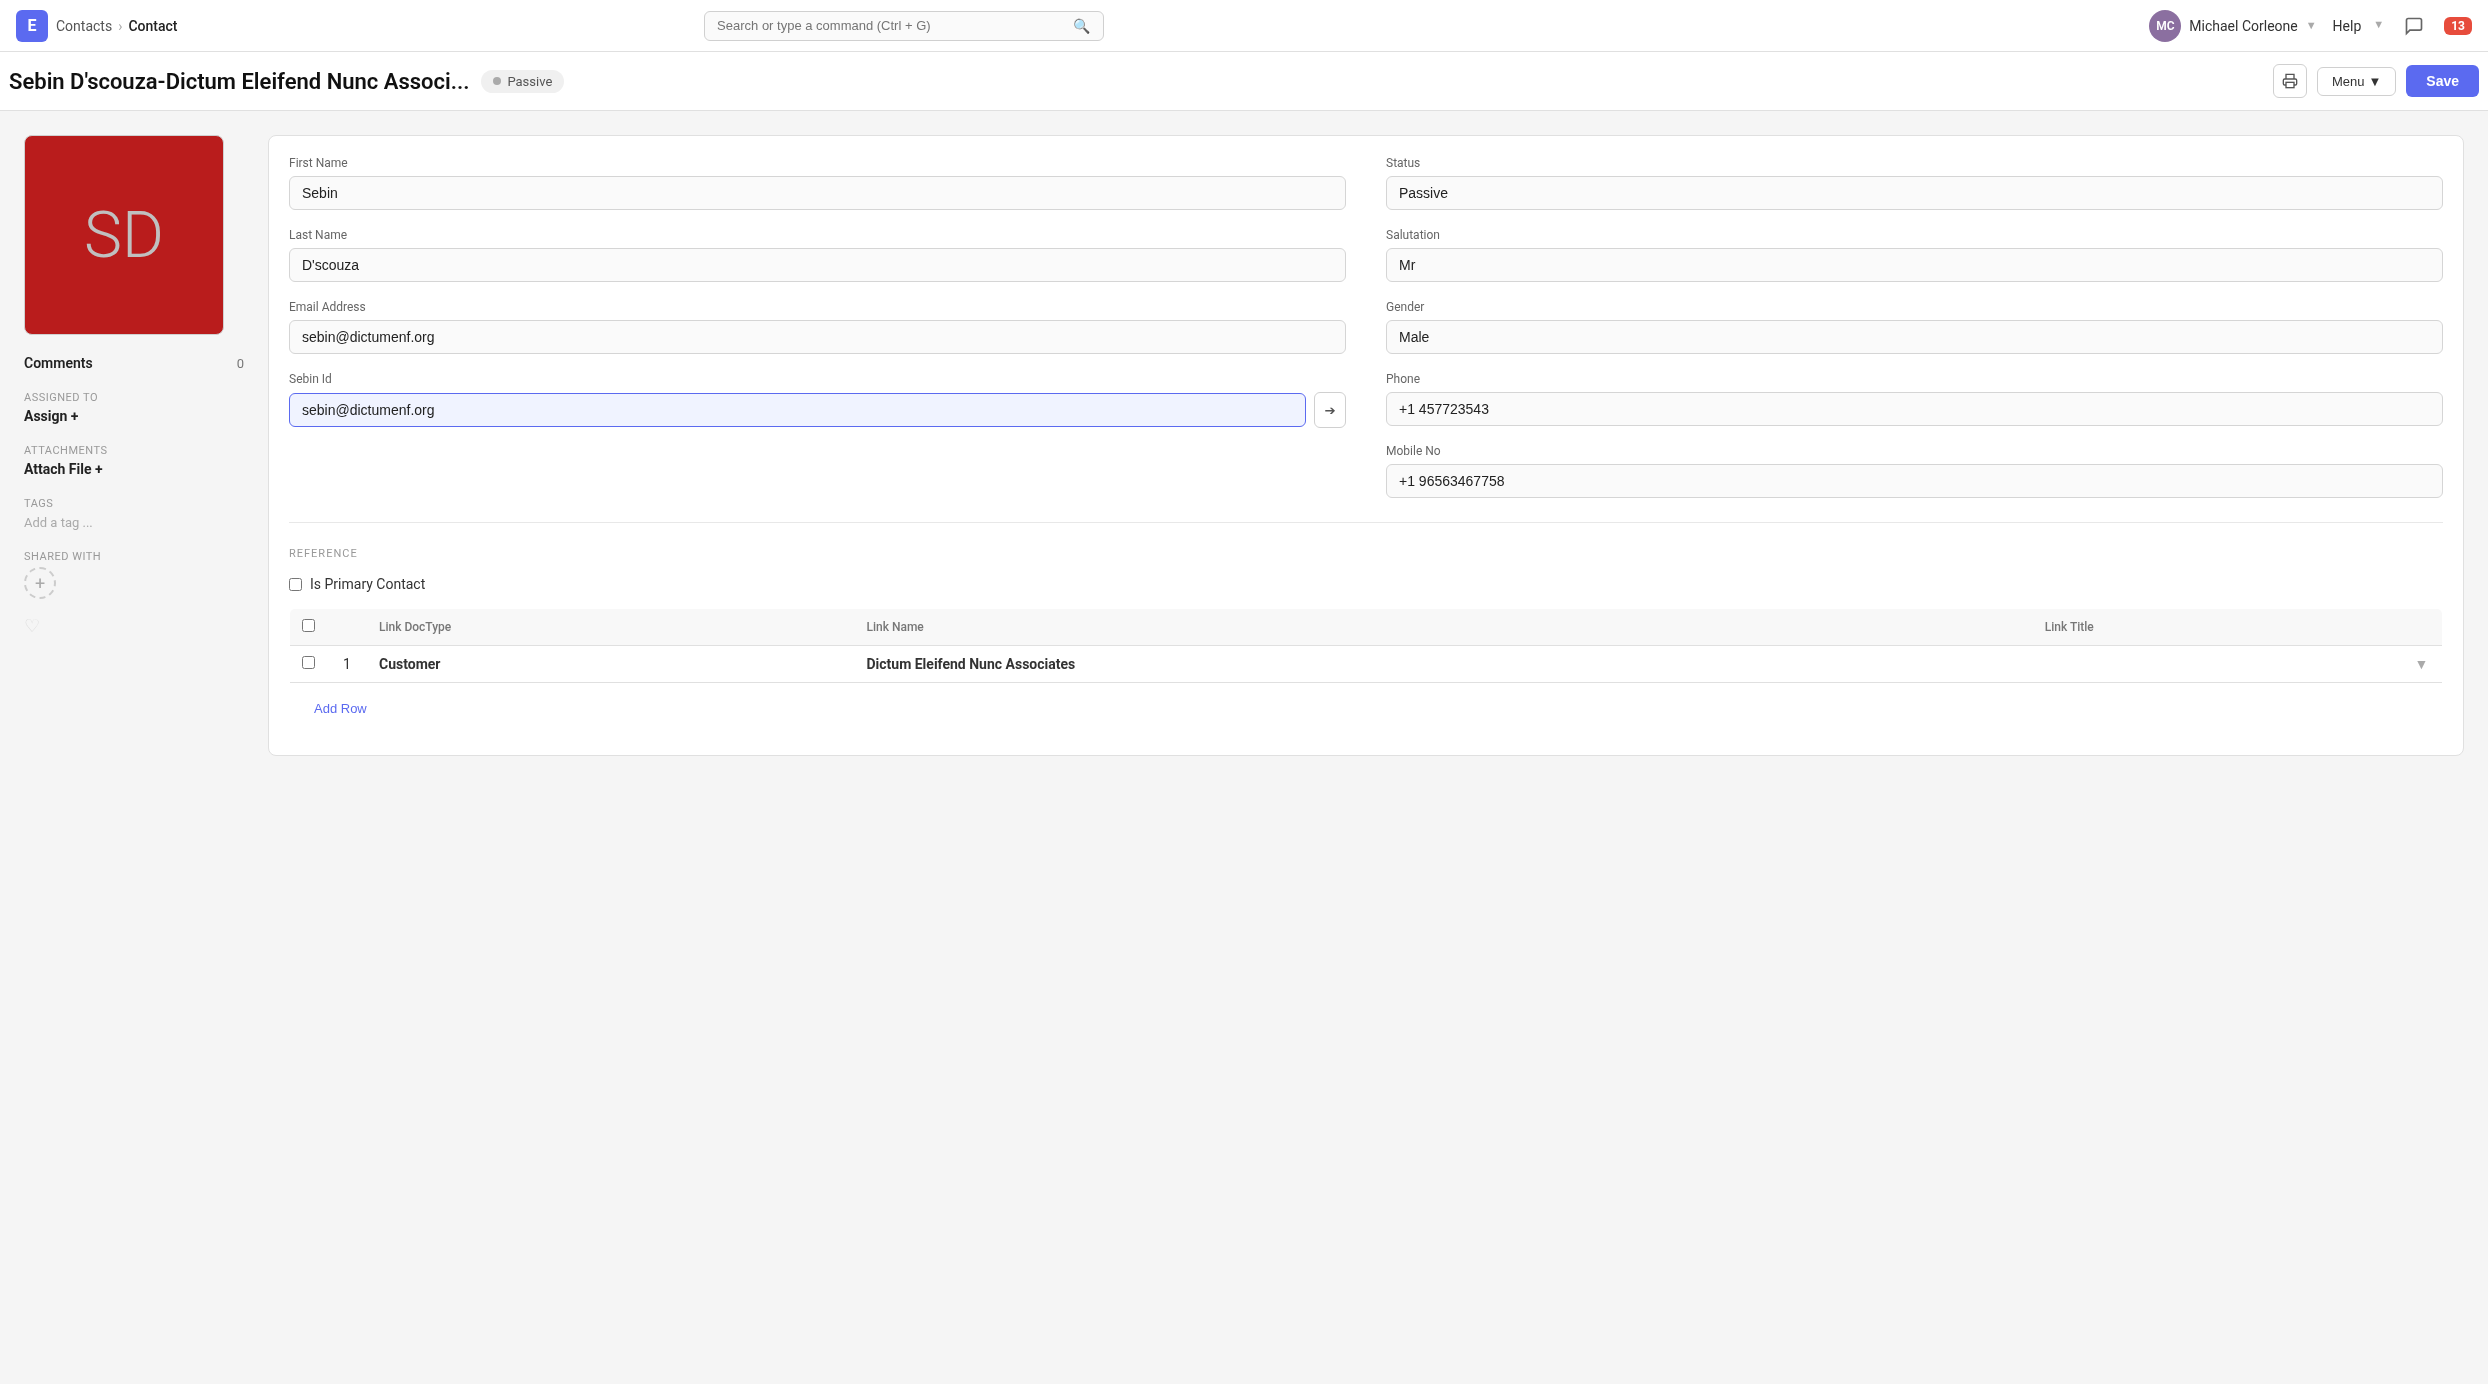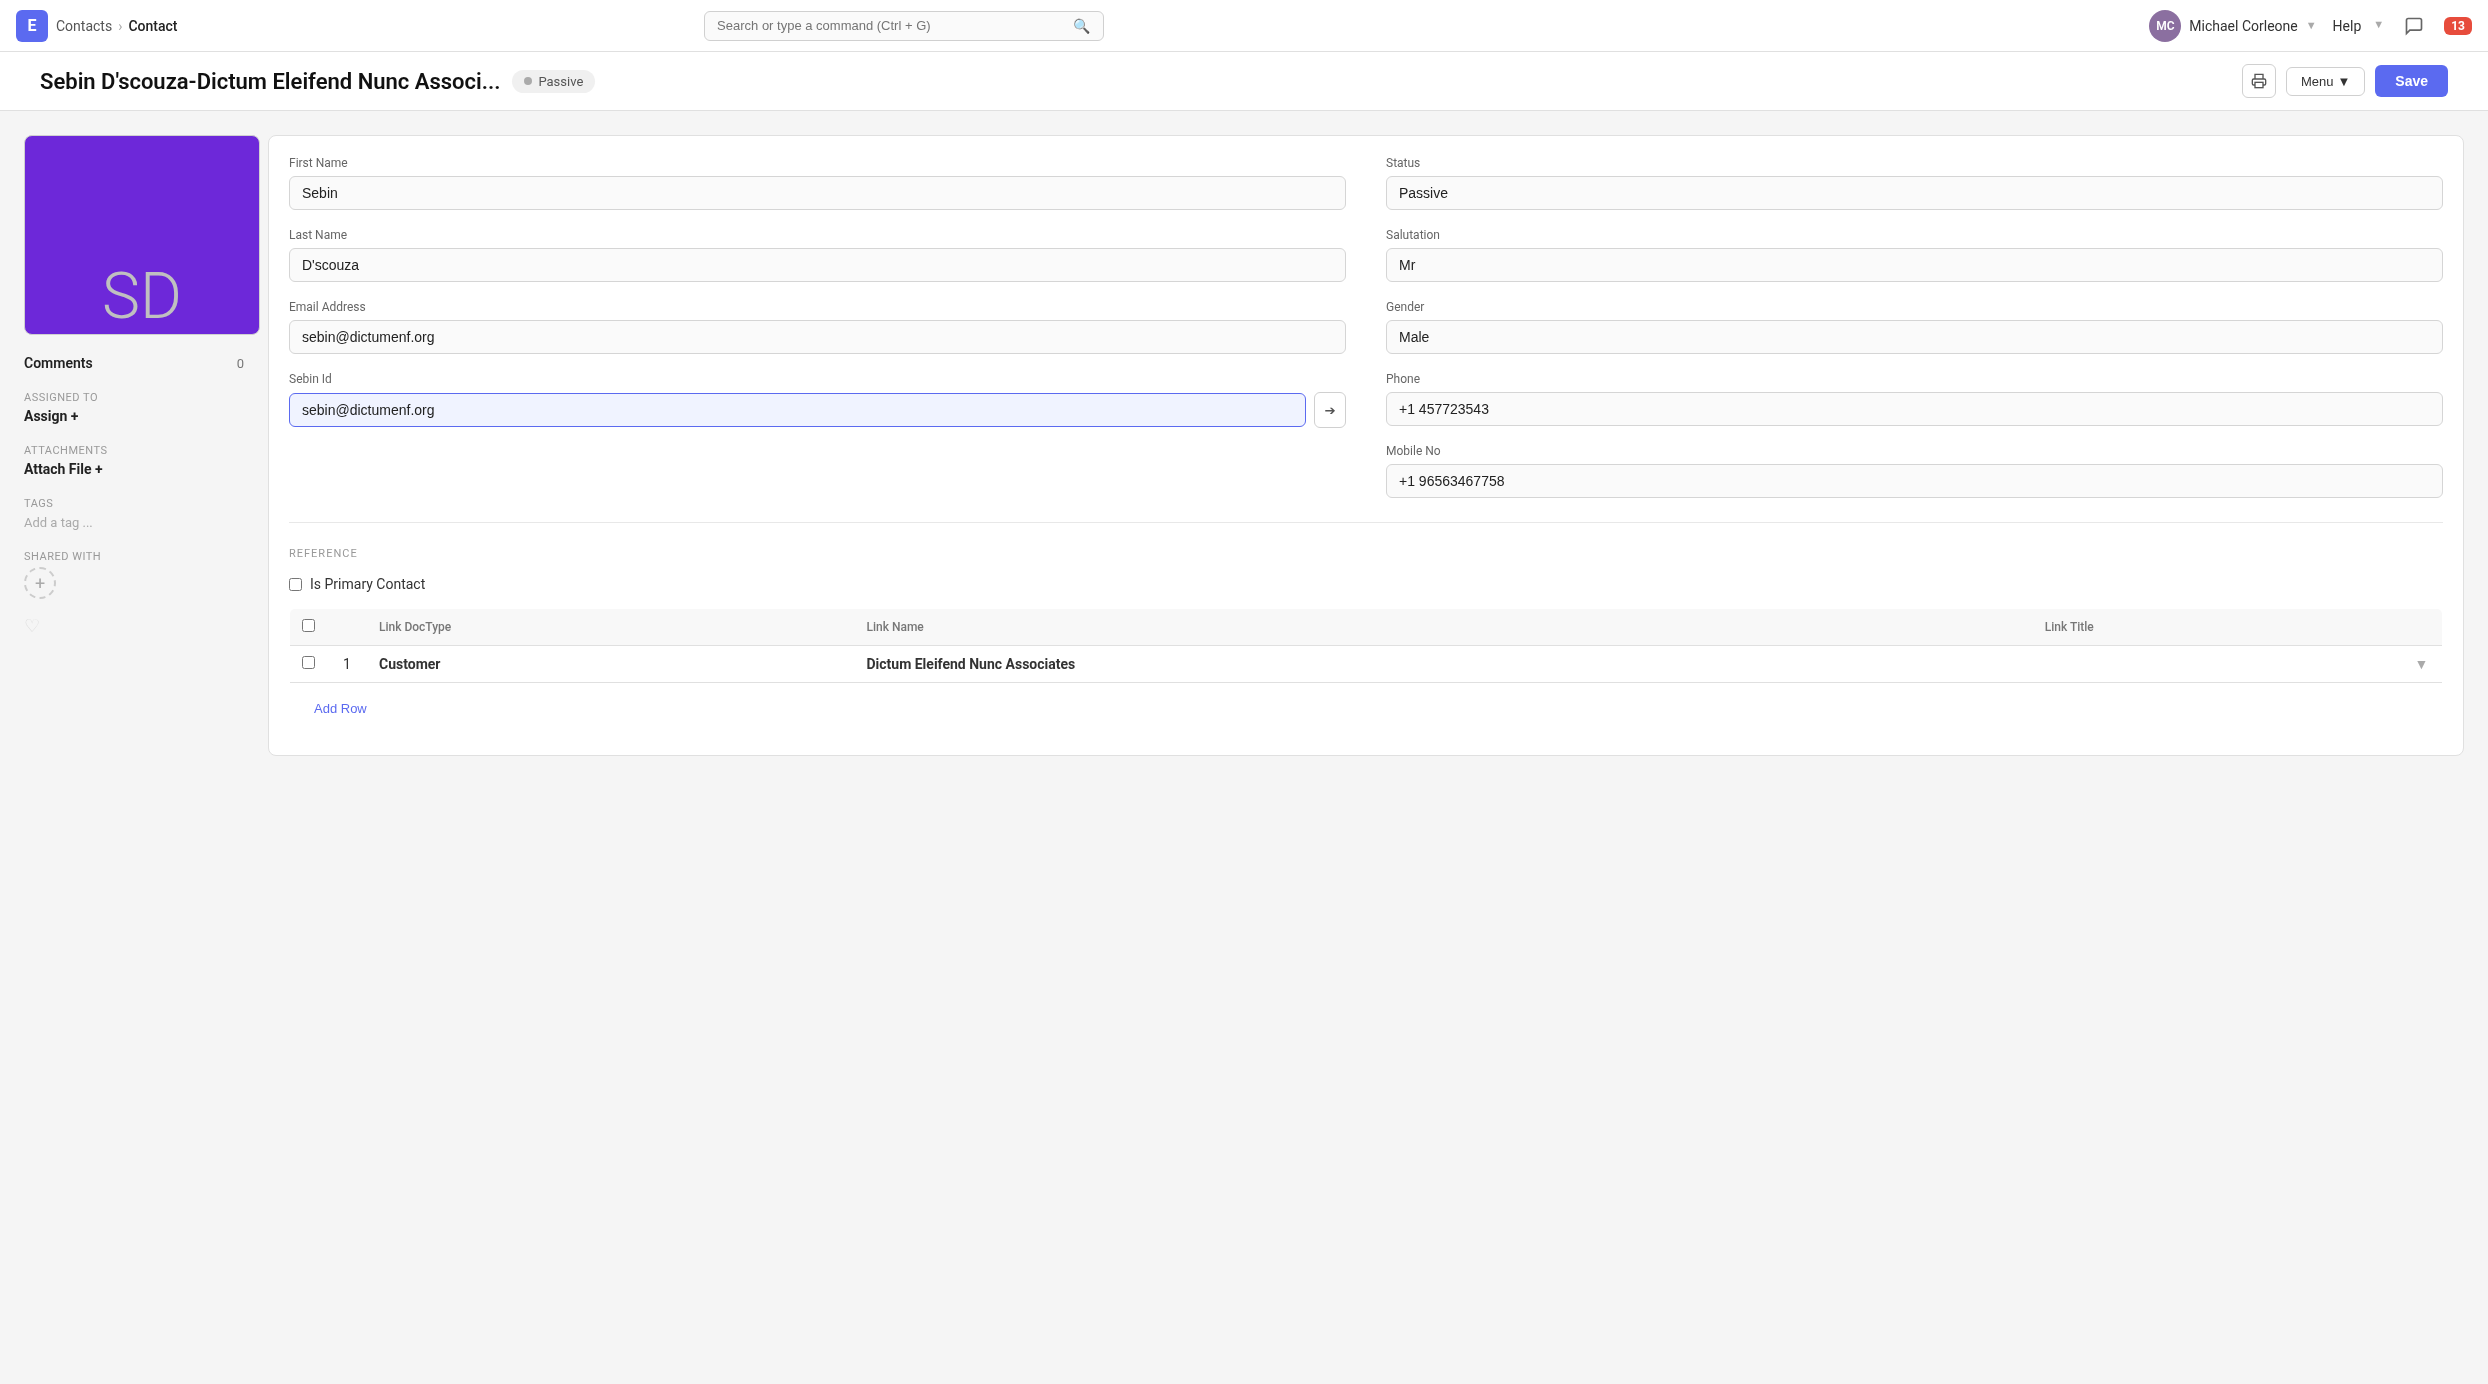--- a/index.html
+++ b/index.html
@@ -30,21 +30,21 @@
     .help-btn { font-size: 14px; color: #333; cursor: pointer; display: flex; gap: 12px; }
     .chat-icon { width: 28px; height: 28px; display: flex; align-items: center; justify-content: center; color: #666; cursor: pointer; }
     .notif-badge {
       background: #e74c3c; color: #fff; border-radius: 6px; padding: 2px 7px;
       font-size: 12px; font-weight: 700; cursor: pointer;
     }
 
     
     .page-header {
       display: flex; align-items: center; background: #fff; border-bottom: 1px solid #e0e0e0;
-      padding: 12px 40px; gap: 12px;
+      padding: 12px 9px; gap: 12px;
     }
     .page-title { font-size: 22px; font-weight: 600; color: #111; }
     .status-badge {
       display: flex; align-items: center; gap: 6px; background: #f0f0f0;
       border-radius: 12px; padding: 4px 12px; font-size: 13px; color: #555;
     }
     .status-dot { width: 8px; height: 8px; border-radius: 50%; background: #aaa; }
     .page-actions { margin-left: auto; display: flex; align-items: center; gap: 10px; }
     .print-btn {
       width: 34px; height: 34px; border: 1px solid #d0d0d0; border-radius: 6px; background: #fff;
@@ -58,22 +58,22 @@
       background: #5b6af0; color: #fff; border: none; border-radius: 6px; padding: 8px 20px;
       font-size: 14px; font-weight: 600; cursor: pointer;
     }
 
     
     .main-content { display: flex; gap: 0; padding: 24px; gap: 24px; }
 
     
     .sidebar { width: 220px; flex-shrink: 0; display: flex; flex-direction: column; gap: 0; }
     .avatar-box {
-      border: 1px solid #d0d0d0; border-radius: 8px; width: 236px; height: 200px;
-      display: flex; align-items: flex-end; justify-content: center; background: #6d28d9;
+      border: 1px solid #d0d0d0; border-radius: 8px; width: 200px; height: 200px;
+      display: flex; align-items: center; justify-content: center; background: #b91c1c;
     }
     .avatar-initials { font-size: 64px; color: #c0c0c0; font-weight: 300; }
     .sidebar-section { margin-top: 20px; }
     .sidebar-label { font-size: 11px; color: #999; text-transform: uppercase; letter-spacing: 0.5px; margin-bottom: 4px; }
     .sidebar-item-row { display: flex; align-items: center; justify-content: space-between; }
     .sidebar-item-title { font-size: 14px; font-weight: 600; color: #222; }
     .sidebar-count { font-size: 13px; color: #777; }
     .sidebar-link { font-size: 14px; font-weight: 700; color: #222; cursor: pointer; display: flex; align-items: center; gap: 4px; }
     .shared-add {
       width: 32px; height: 32px; border: 2px dashed #ccc; border-radius: 50%;

